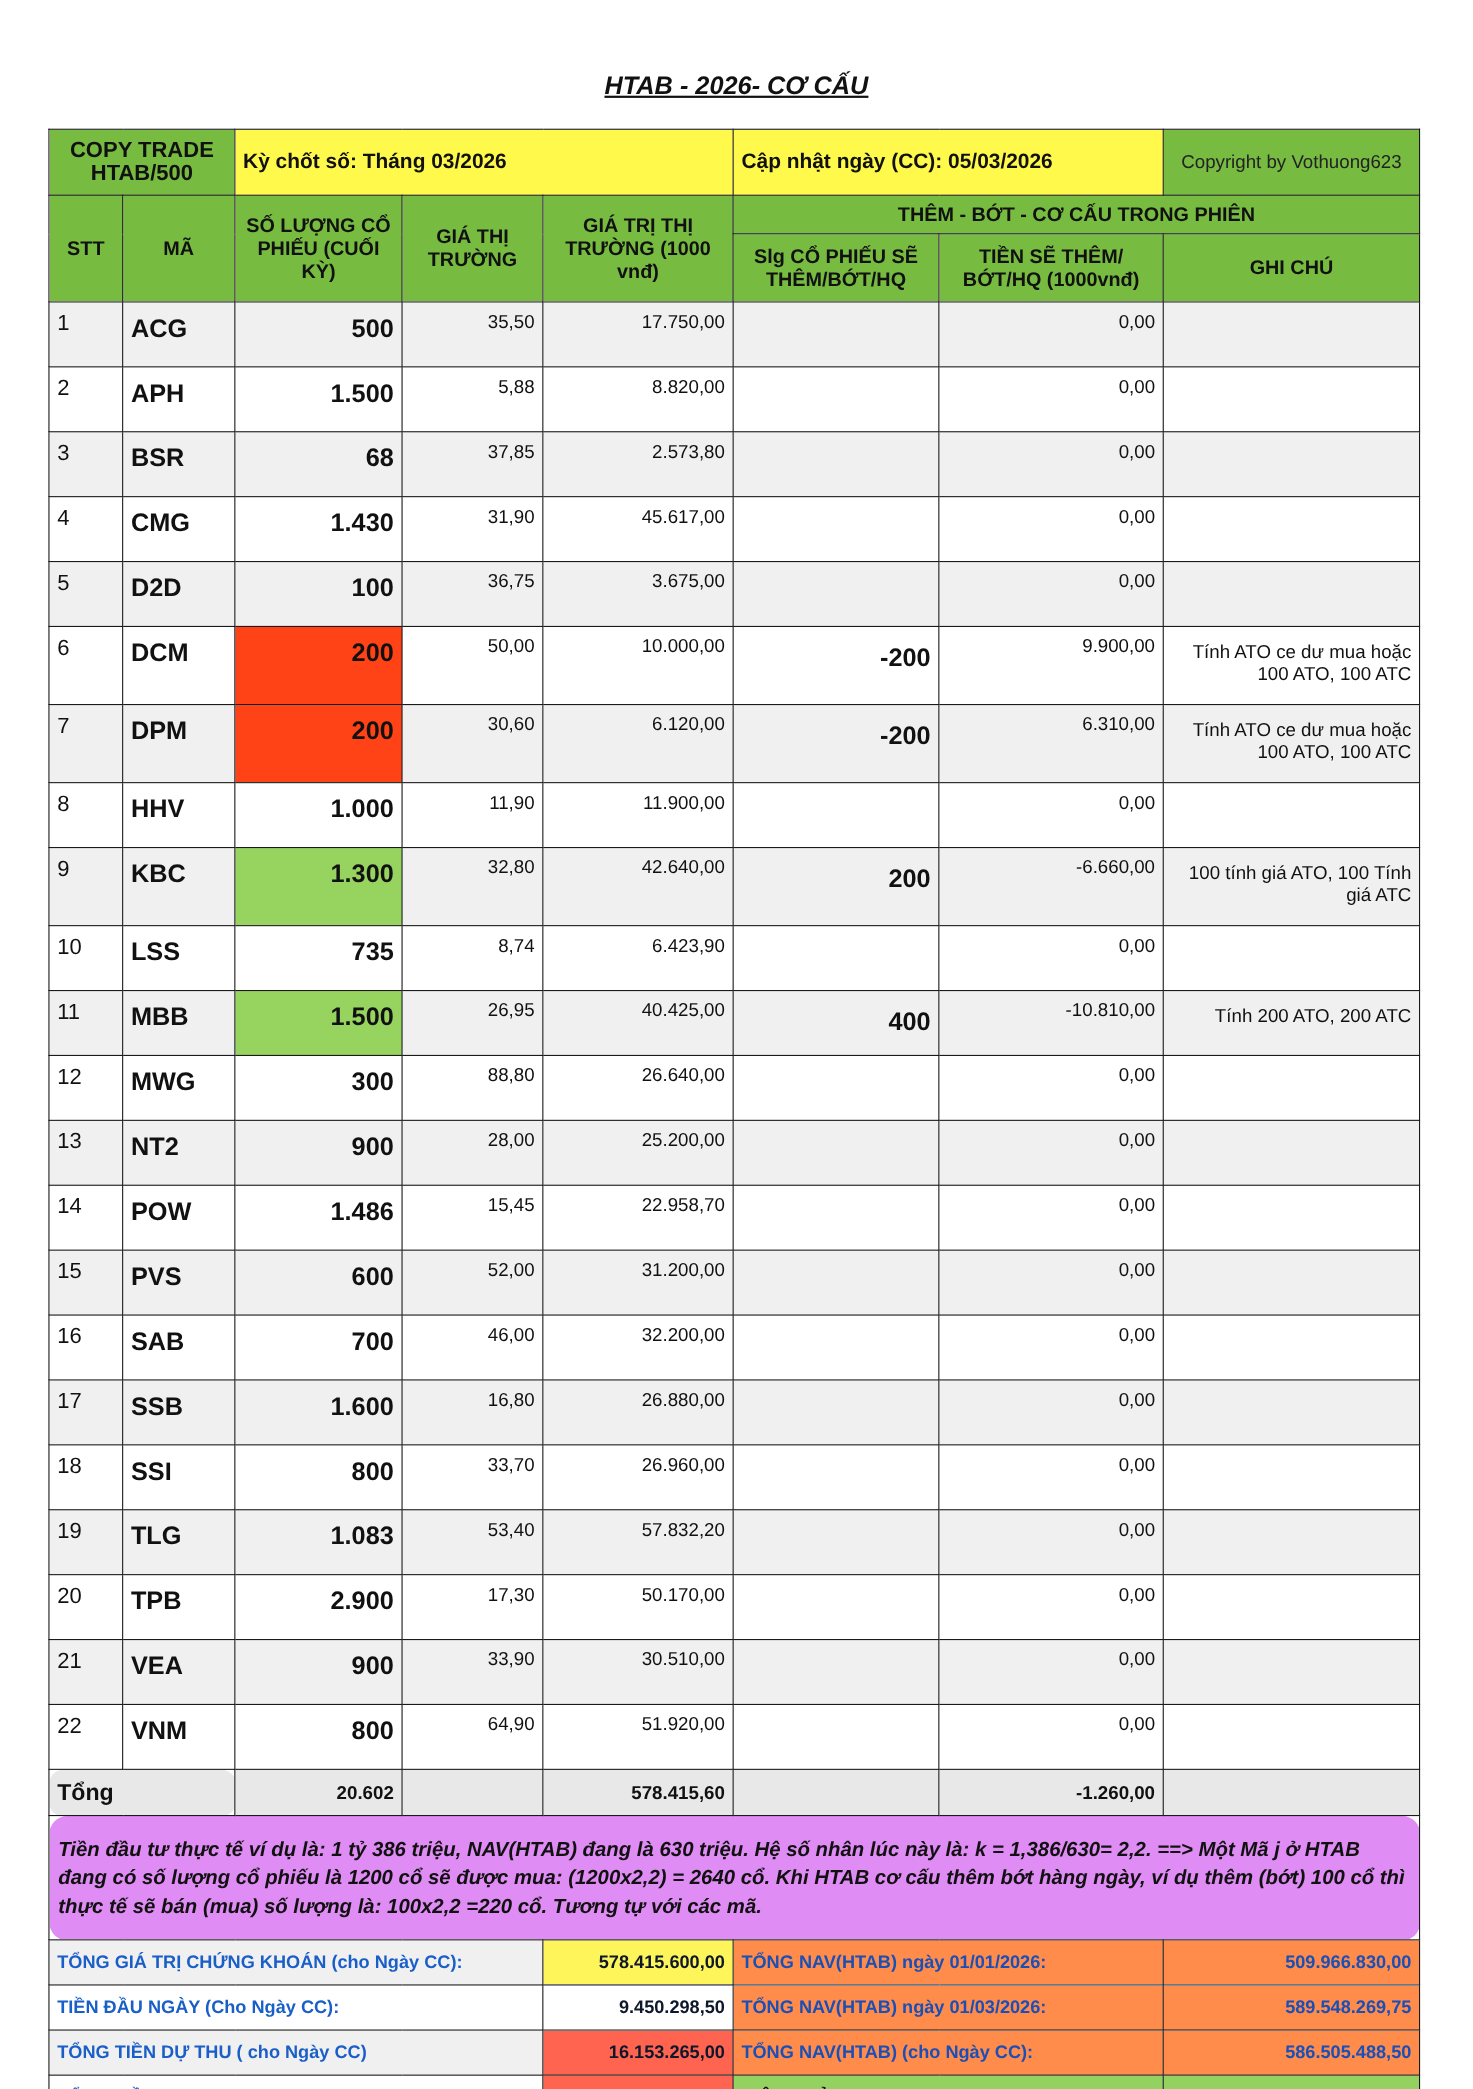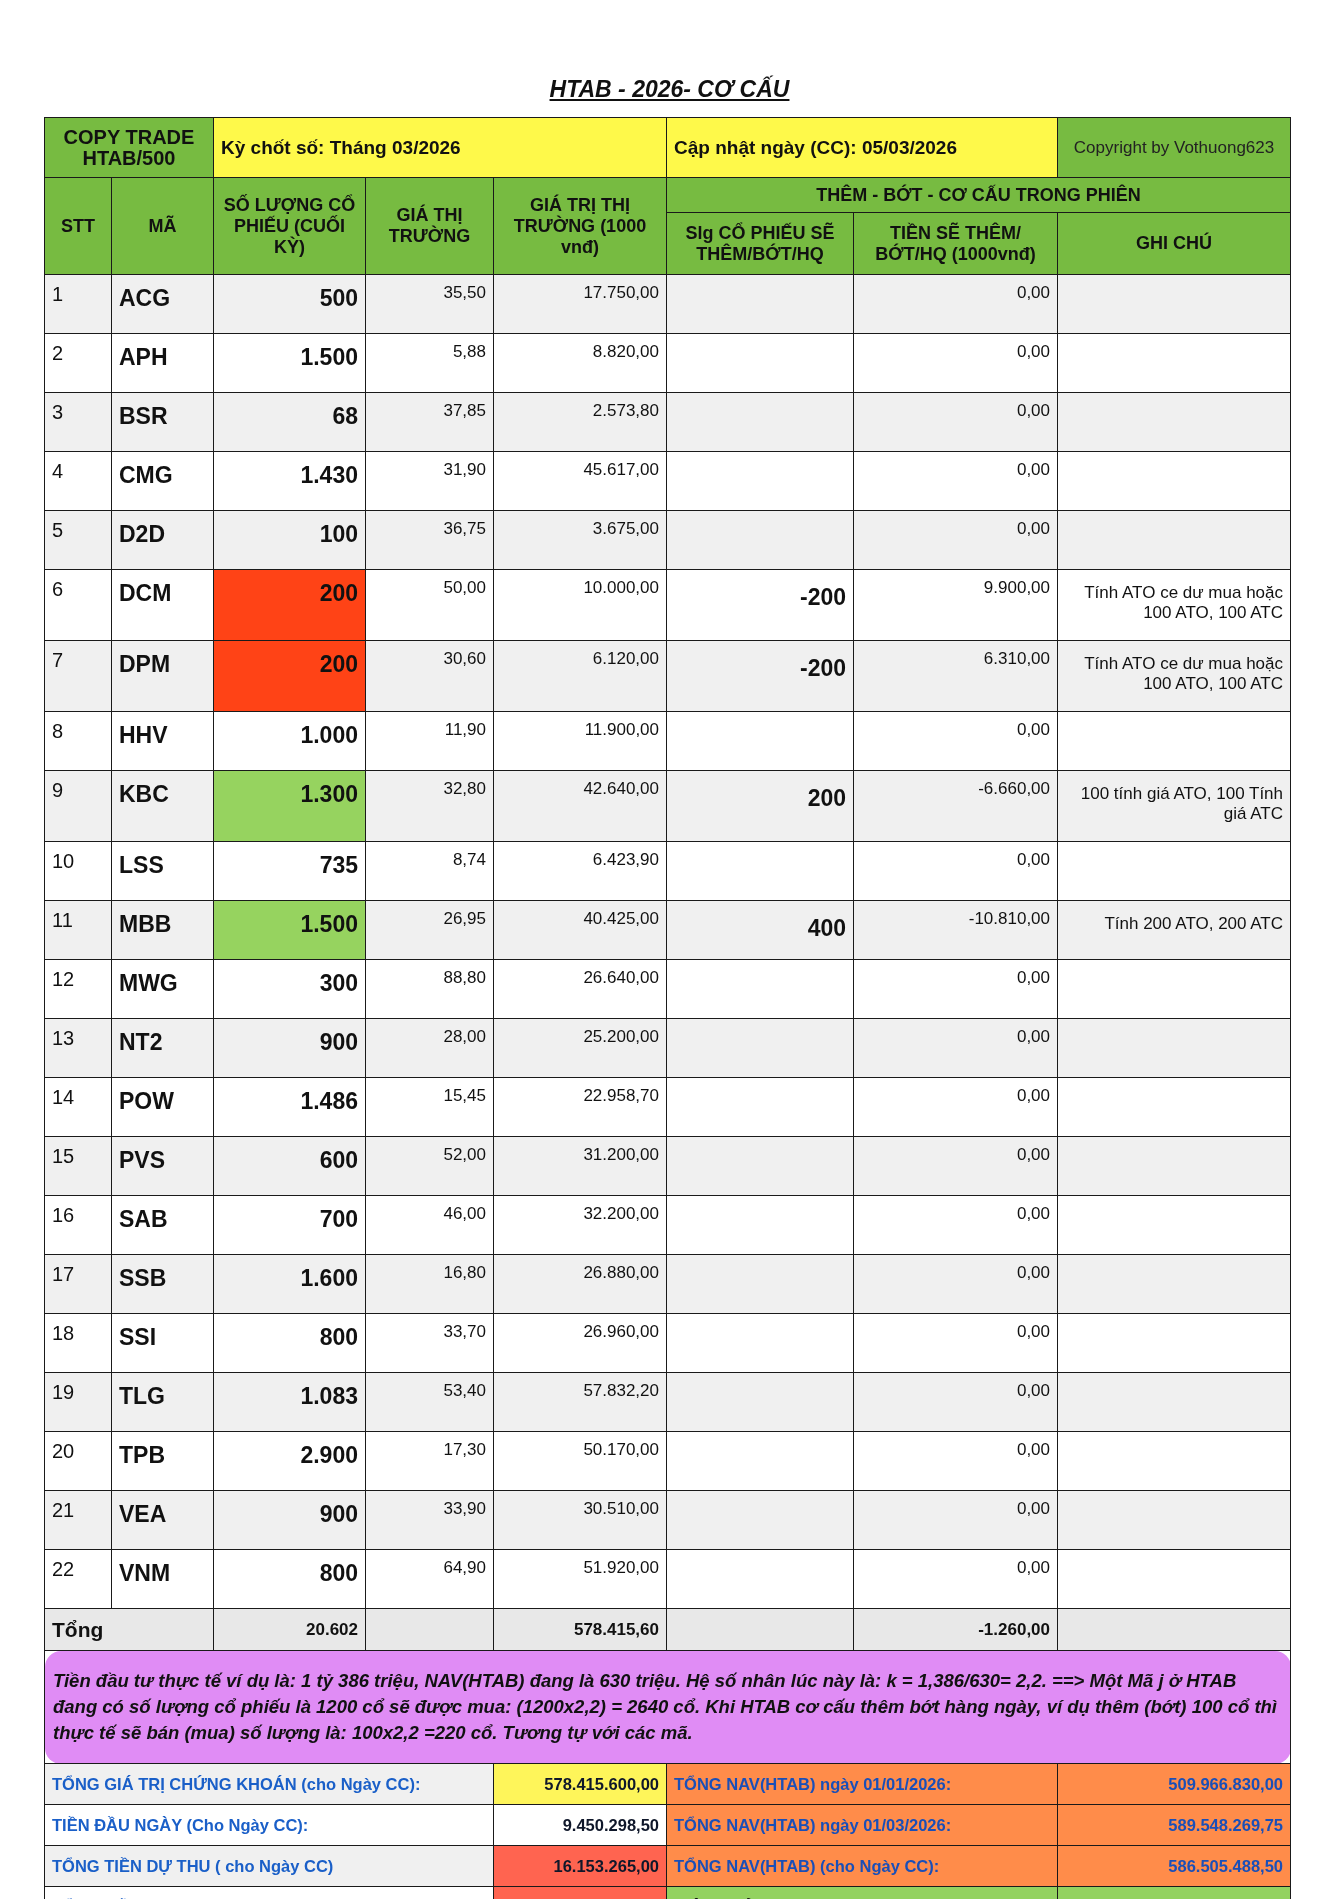--- a/index.html
+++ b/index.html
@@ -1,17 +1,17 @@
 <!DOCTYPE html>
 <html><head>
 <meta charset="utf-8">
 <style>
   html, body { margin: 0; padding: 0; background: #ffffff; }
   body { width: 1339px; height: 1899px; position: relative; font-family: "Liberation Sans", sans-serif; color: #111; }
-  .title { position: absolute; left: 0; width: 1339px; top: 76px; text-align: center; font-size: 23px; font-weight: bold; font-style: italic; text-decoration: underline; color: #111; }
+  .title { position: absolute; left: 0; width: 1339px; top: 64px; text-align: center; font-size: 23px; font-weight: bold; font-style: italic; text-decoration: underline; color: #111; }
   table.main { position: absolute; left: 44px; top: 117px; width: 1246px; border-collapse: collapse; table-layout: fixed; }
   table.main td { border: 1.5px solid #1a1a1a; padding: 0 7px; vertical-align: middle; overflow: hidden; }
   .g { background: #77bb41; }
   .y { background: #fef94a; }
   .hdr { font-weight: bold; text-align: center; font-size: 18px; line-height: 21px; }
   .hdr-top { height: 60px; }
   .r1 { height: 35px; }
   .r2 { height: 62px; }
   .copy-trade { font-weight: bold; font-size: 20px; line-height: 21px; text-align: center; }
   .ky { font-weight: bold; font-size: 19px; }
@@ -21,21 +21,21 @@
   tr.row.grey td { background: #f0f0f0; }
   tr.row td.stt { font-size: 20px; padding-top: 8px; }
   tr.row td.ma { font-weight: bold; font-size: 23px; padding-top: 10px; }
   tr.row td.sl { font-weight: bold; font-size: 23px; text-align: right; padding-top: 10px; }
   tr.row td.num { font-size: 17px; text-align: right; padding-top: 8px; }
   tr.row td.adj { font-weight: bold; font-size: 23px; text-align: right; padding-top: 14px; }
   tr.row td.note { font-size: 17px; text-align: right; padding-top: 13px; line-height: 20px; }
   td.fill-red { background: #ff4316 !important; }
   td.fill-green { background: #96d35f !important; }
   tr.total td { height: 41px; background: #e8e8e8; font-weight: bold; font-size: 17px; text-align: right; }
-  tr.total td.lbl { text-align: left; font-size: 21px; }
+  tr.total td.lbl { text-align: left; font-size: 21px; border-radius: 12px; }
   tr.purple td { background: #e08cf5; height: 112px; font-style: italic; font-weight: bold; font-size: 18.5px; line-height: 26px; padding: 0 8px; border-radius: 16px; }
   tr.sum td { height: 40px; font-size: 16.5px; font-weight: bold; }
   tr.sum td.slbl { color: #1a5fc8; background: #f0f0f0; }
   tr.sum.w td.slbl { background: #fff; }
   tr.sum td.sval { text-align: right; color: #0f172a; font-size: 16.5px; }
   tr.sum td.rlbl { font-size: 16.5px; }
   tr.sum td.rval { text-align: right; }
   .c-yellow { background: #fef55a !important; }
   .c-white { background: #ffffff !important; }
   .c-red { background: #ff6450 !important; }

